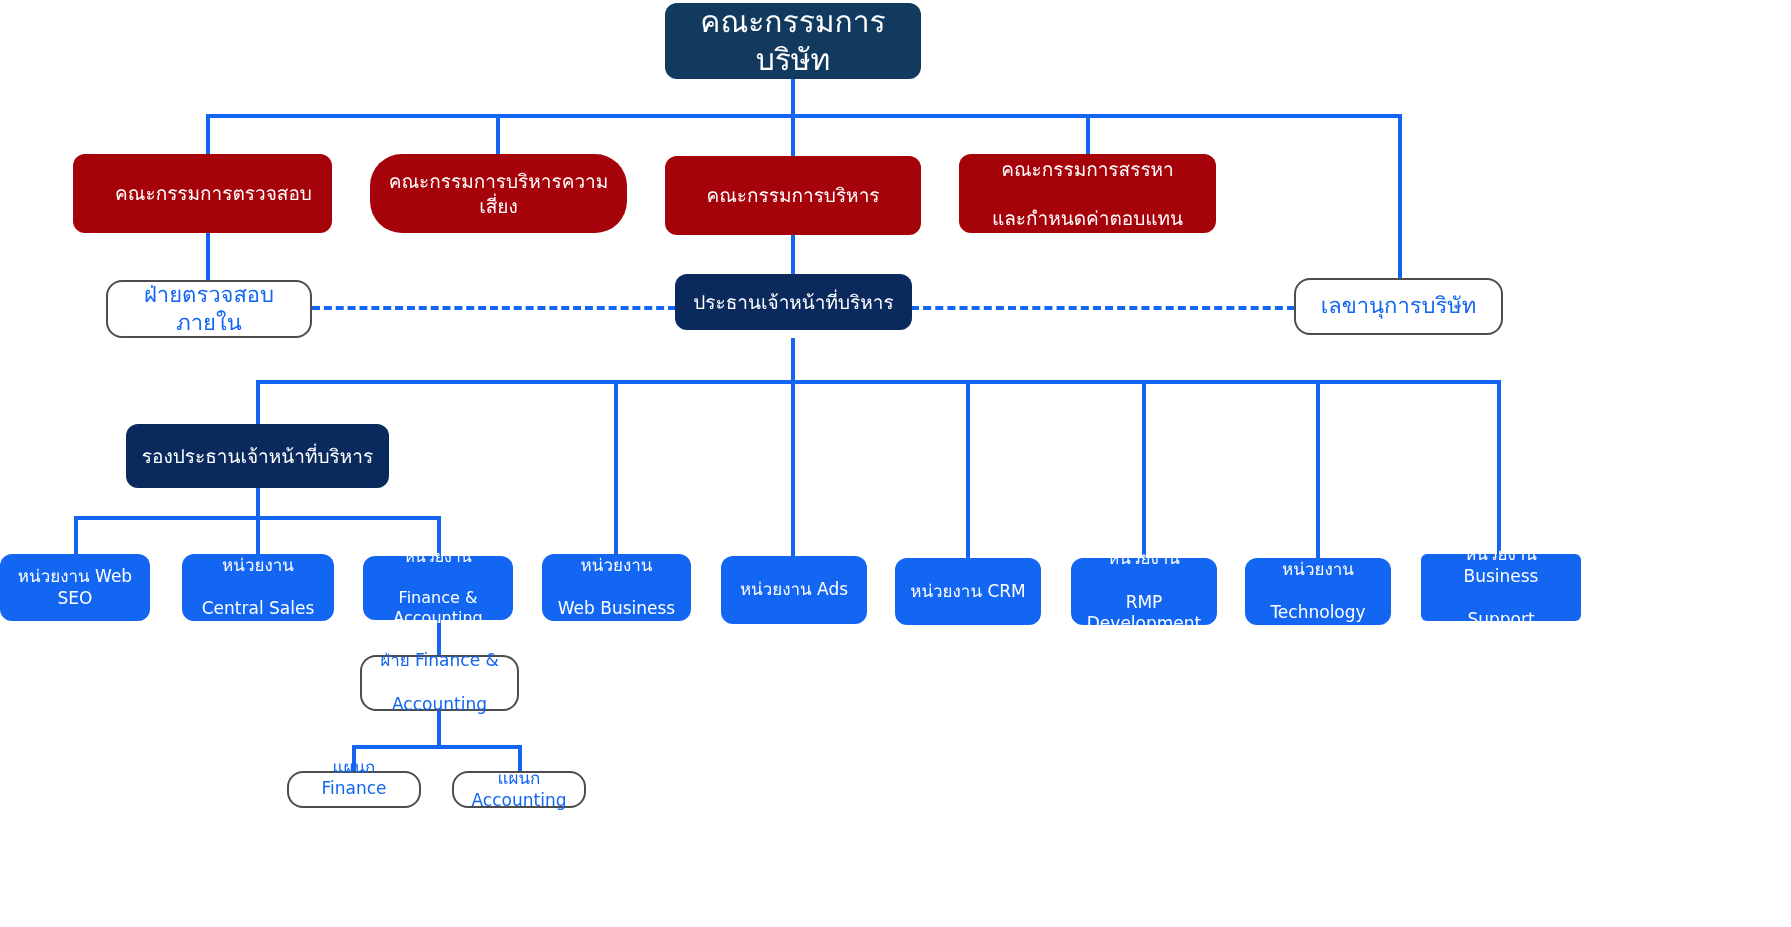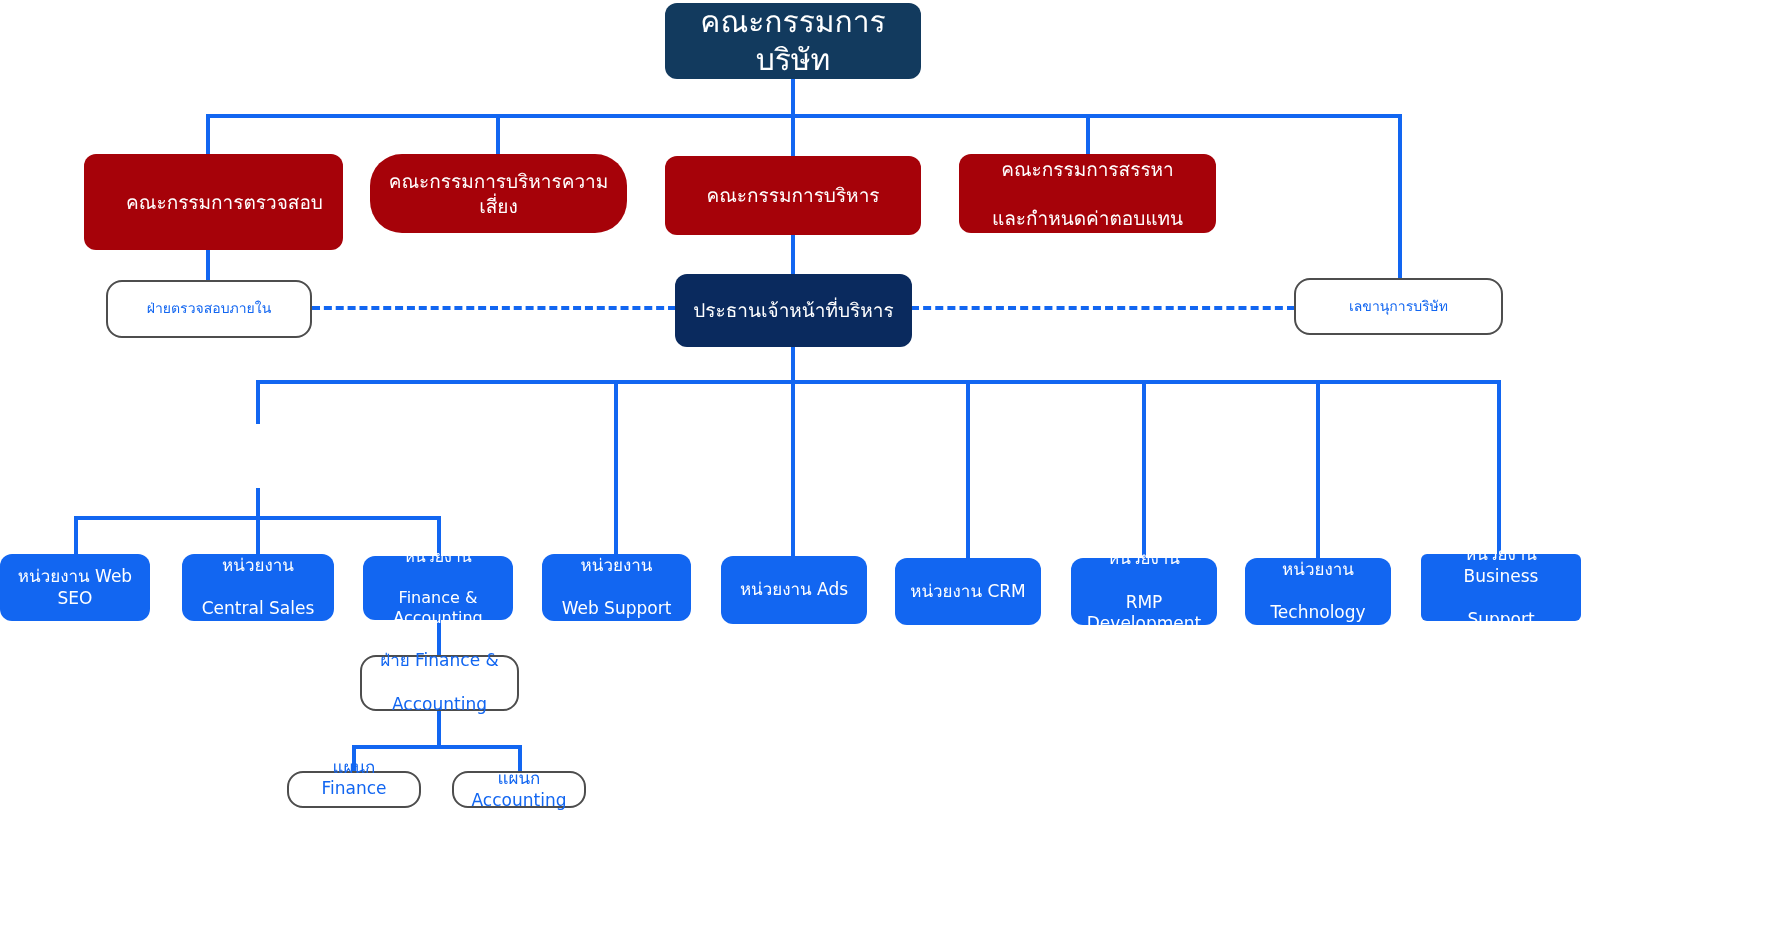--- a/index.html
+++ b/index.html
@@ -34,21 +34,21 @@
   .node span{display:block;width:100%;}
 
   .n-navy{background:#123A5E;color:#ffffff;}
   .n-navy2{background:#0A2A5E;color:#ffffff;}
   .n-red{background:#A60209;color:#ffffff;}
   .n-blue{background:#1266F1;color:#ffffff;}
   .n-outline{background:#ffffff;color:#1266F1;border:2px solid #4D4D4D;border-radius:16px;}
 
   .fs22{font-size:30px;}
   .fs19{font-size:19px;}
-  .fs18{font-size:14px;}
+  .fs18{font-size:22px;}
   .fs17{font-size:17px;}
   .fs16{font-size:16px;}
 </style>
 </head>
 <body>
 
 <div id="stage">
 
   <div class="ln v" style="left:791px;top:78px;height:36px;"></div>
   <div class="ln h" style="left:206px;top:114px;width:1196px;"></div>
@@ -85,21 +85,21 @@
 
   <div class="ln v" style="left:437px;top:711px;height:34px;"></div>
   <div class="ln h" style="left:352px;top:745px;width:170px;"></div>
   <div class="ln v" style="left:352px;top:745px;height:26px;"></div>
   <div class="ln v" style="left:518px;top:745px;height:26px;"></div>
 
   <div class="node n-navy fs22" style="left:665px;top:3px;width:256px;height:76px;">
     <span>คณะกรรมการบริษัท</span>
   </div>
 
-  <div class="node n-red fs19" style="left:84px;top:154px;width:259px;height:96px;padding-left:32px;">
+  <div class="node n-red fs19" style="left:73px;top:154px;width:259px;height:79px;padding-left:32px;">
     <span>คณะกรรมการตรวจสอบ</span>
   </div>
 
   <div class="node n-red fs19" style="left:370px;top:154px;width:257px;height:79px;border-radius:32px;">
     <span>คณะกรรมการบริหารความเสี่ยง</span>
   </div>
 
   <div class="node n-red fs19" style="left:959px;top:154px;width:257px;height:79px;">
     <span>
       <span>คณะกรรมการสรรหา</span><br>
@@ -108,28 +108,31 @@
   </div>
 
   <div class="node n-red fs19" style="left:665px;top:156px;width:256px;height:79px;">
     <span>คณะกรรมการบริหาร</span>
   </div>
 
   <div class="node n-outline fs18" style="left:106px;top:280px;width:206px;height:58px;">
     <span>ฝ่ายตรวจสอบภายใน</span>
   </div>
 
-  <div class="node n-navy2 fs19" style="left:675px;top:274px;width:237px;height:73px;">
+  <div class="node n-navy2 fs19" style="left:675px;top:274px;width:237px;height:56px;">
     <span>ประธานเจ้าหน้าที่บริหาร</span>
   </div>
 
   <div class="node n-outline fs18" style="left:1294px;top:278px;width:209px;height:57px;">
     <span>เลขานุการบริษัท</span>
   </div>
 
+  <div class="node n-navy2 fs19" style="left:126px;top:424px;width:263px;height:64px;">
+    <span>รองประธานเจ้าหน้าที่บริหาร</span>
+  </div>
 
   <div class="node n-blue fs17" style="left:0px;top:554px;width:150px;height:67px;">
     <span>
       <span>หน่วยงาน Web SEO</span>
     </span>
   </div>
 
   <div class="node n-blue fs17" style="left:182px;top:554px;width:152px;height:67px;">
     <span>
       <span>หน่วยงาน</span><br>
@@ -140,21 +143,21 @@
   <div class="node n-blue fs16" style="left:363px;top:556px;width:150px;height:64px;">
     <span>
       <span>หน่วยงาน</span><br>
       <span>Finance &amp; Accounting</span>
     </span>
   </div>
 
   <div class="node n-blue fs17" style="left:542px;top:554px;width:149px;height:67px;">
     <span>
       <span>หน่วยงาน</span><br>
-      <span>Web Support</span>
+      <span>Web Business</span>
     </span>
   </div>
 
   <div class="node n-blue fs17" style="left:721px;top:556px;width:146px;height:68px;">
     <span>
       <span>หน่วยงาน Ads</span>
     </span>
   </div>
 
   <div class="node n-blue fs17" style="left:895px;top:558px;width:146px;height:67px;">

